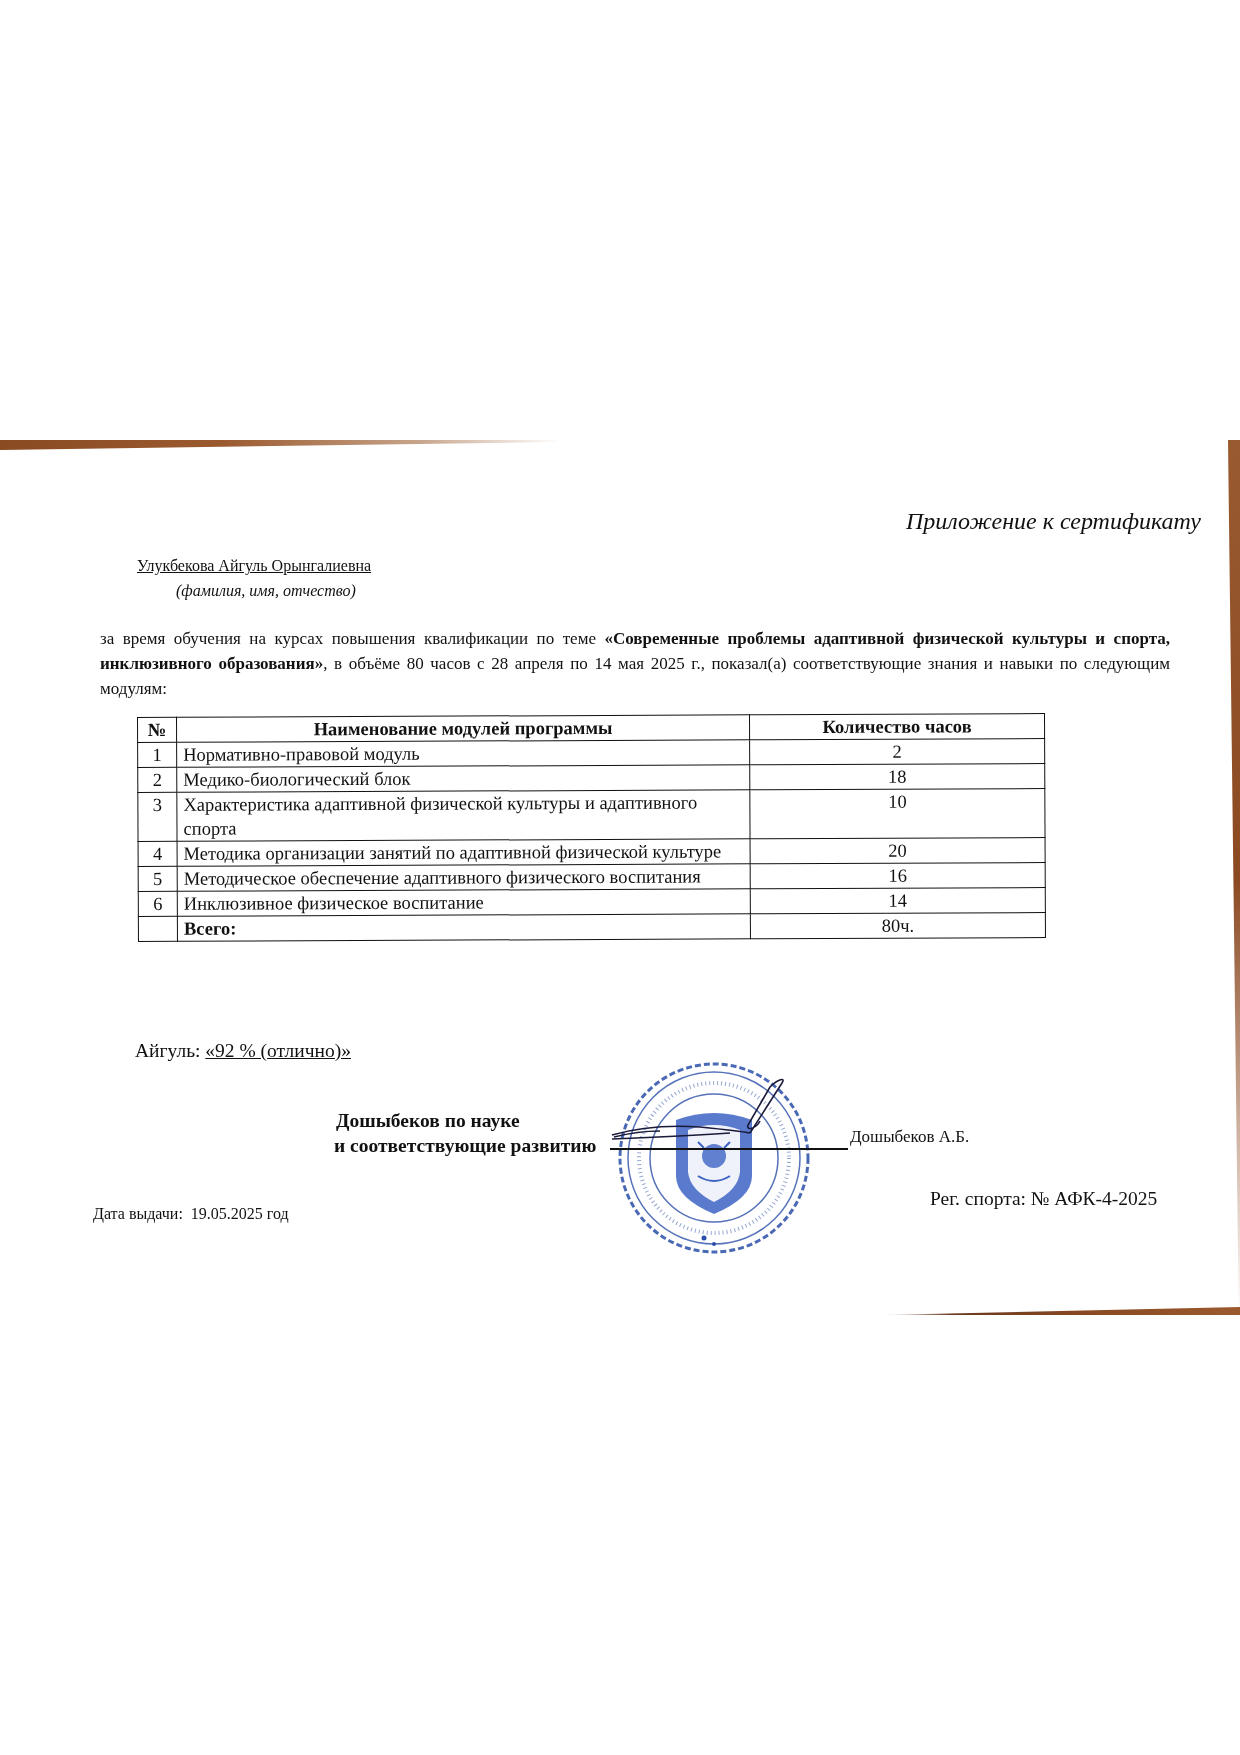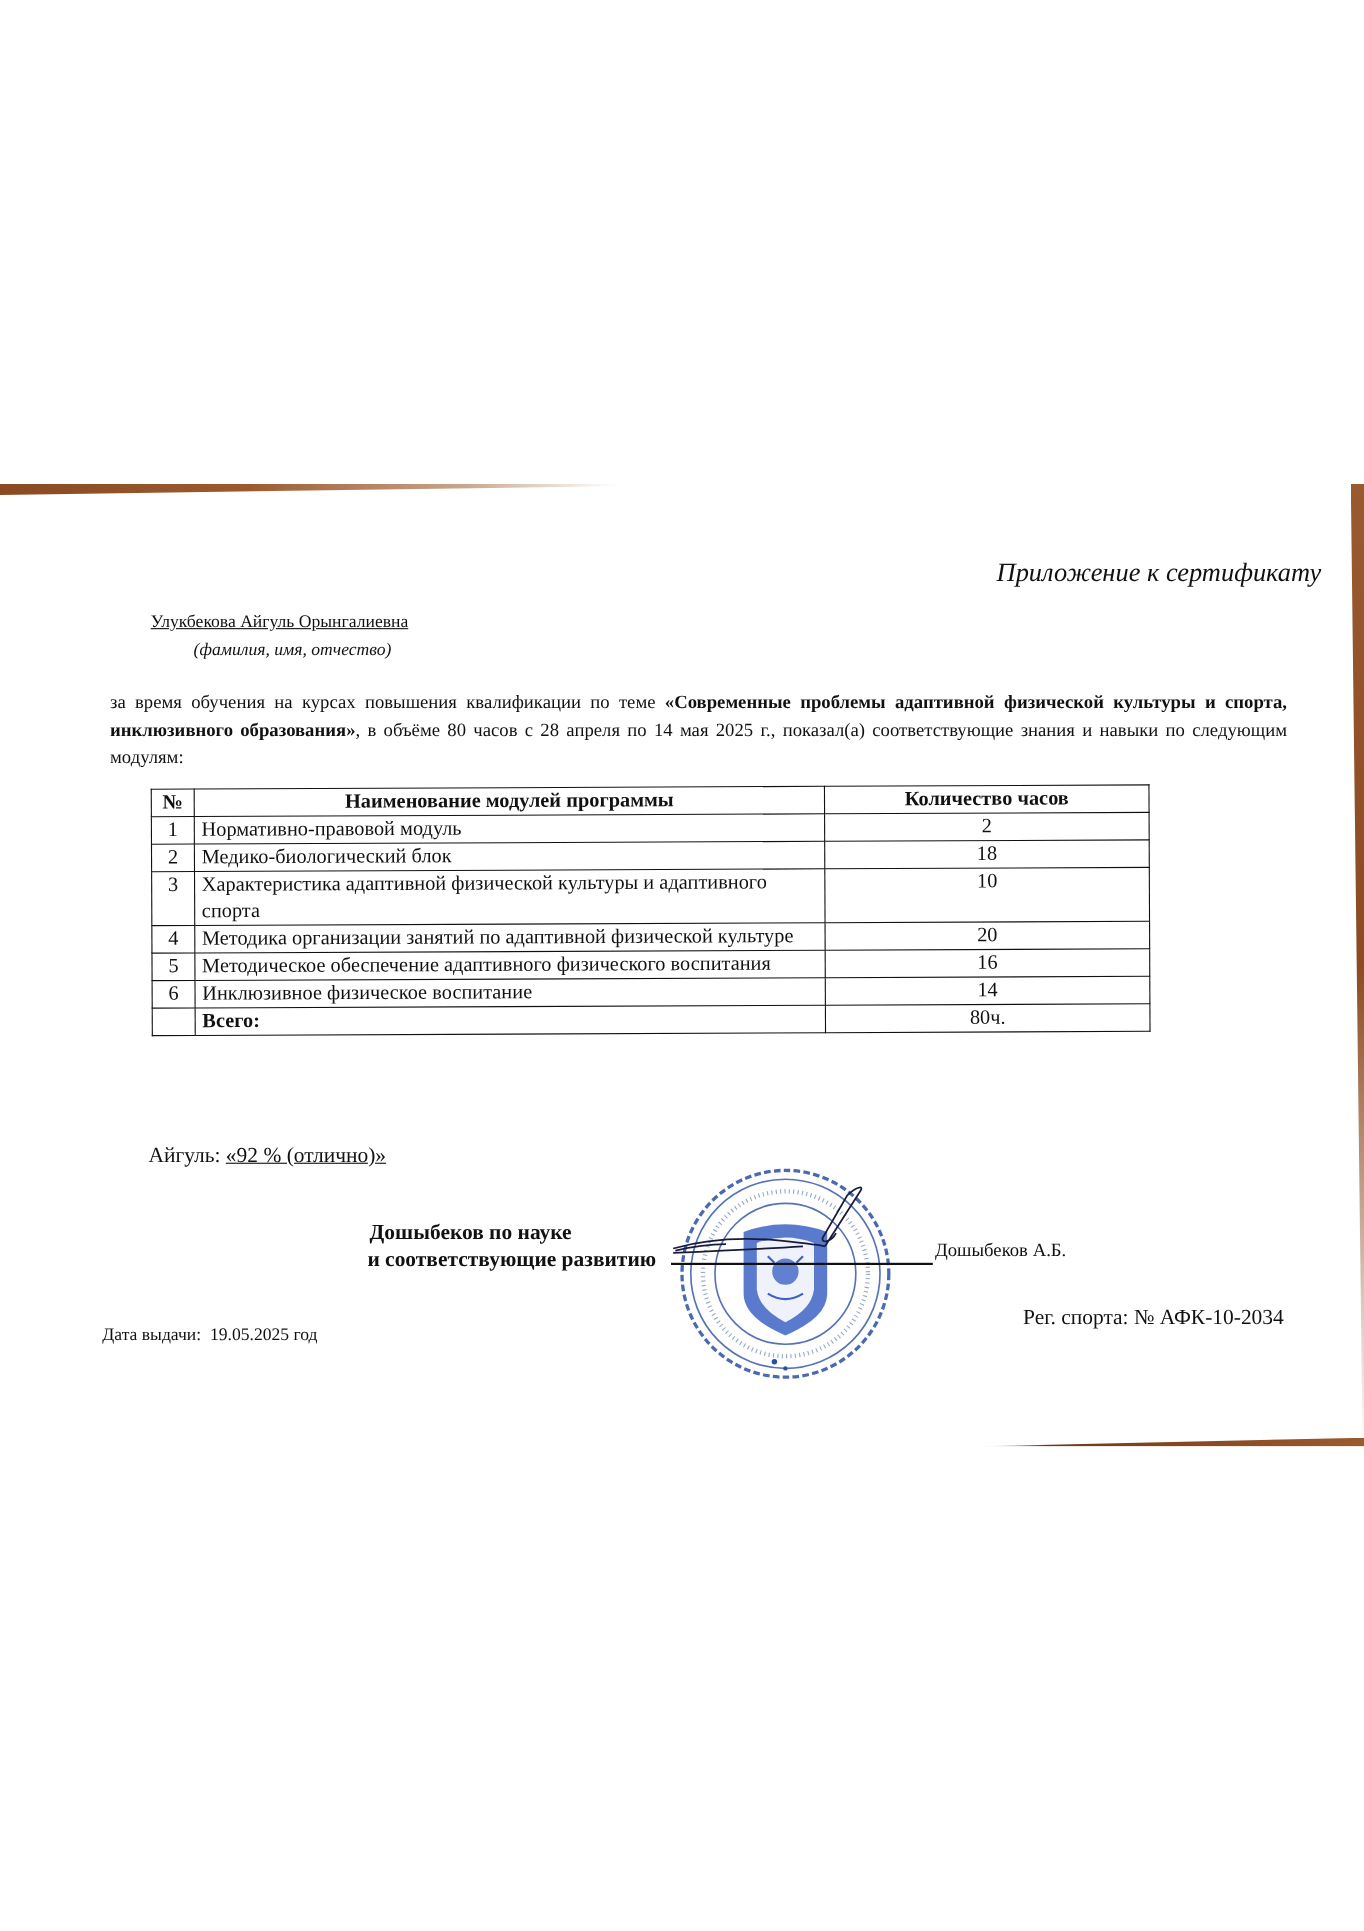--- a/index.html
+++ b/index.html
@@ -175,14 +175,14 @@
   <span class="l2">и соответствующие развитию</span>
 </div>
 <div class="sign-line"></div>
 <div class="signer-name">Дошыбеков А.Б.</div>
 
 <div class="issue-date">
   <span>Дата выдачи:</span>&nbsp;&nbsp;<span>19.05.2025 год</span>
 </div>
 
 <div class="reg-num">
-  <span>Рег. спорта:</span> <span>№ АФК-10-2034</span>
+  <span>Рег. спорта:</span> <span>№ АФК-4-2025</span>
 </div>
 
 </body></html>

